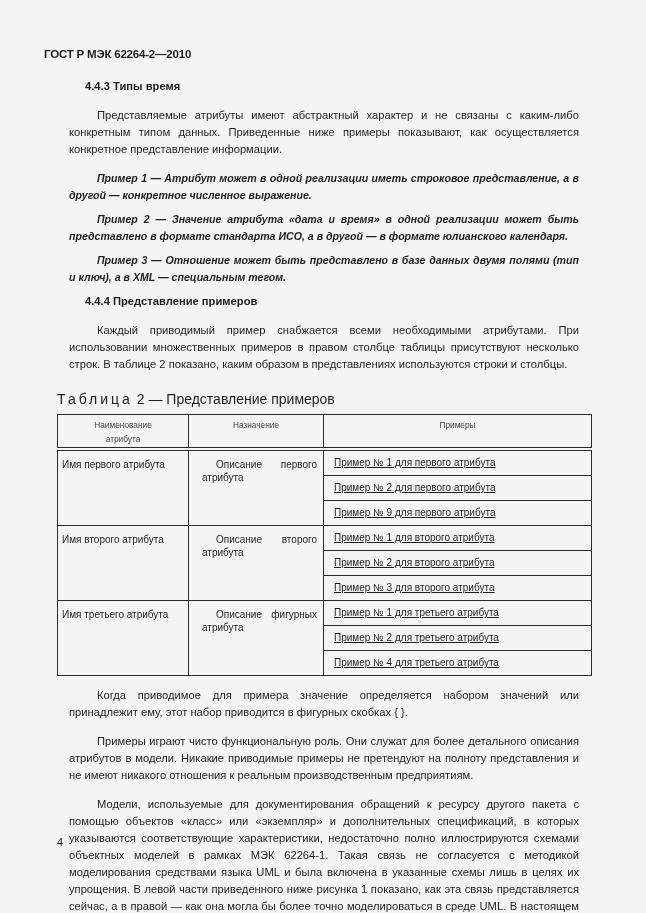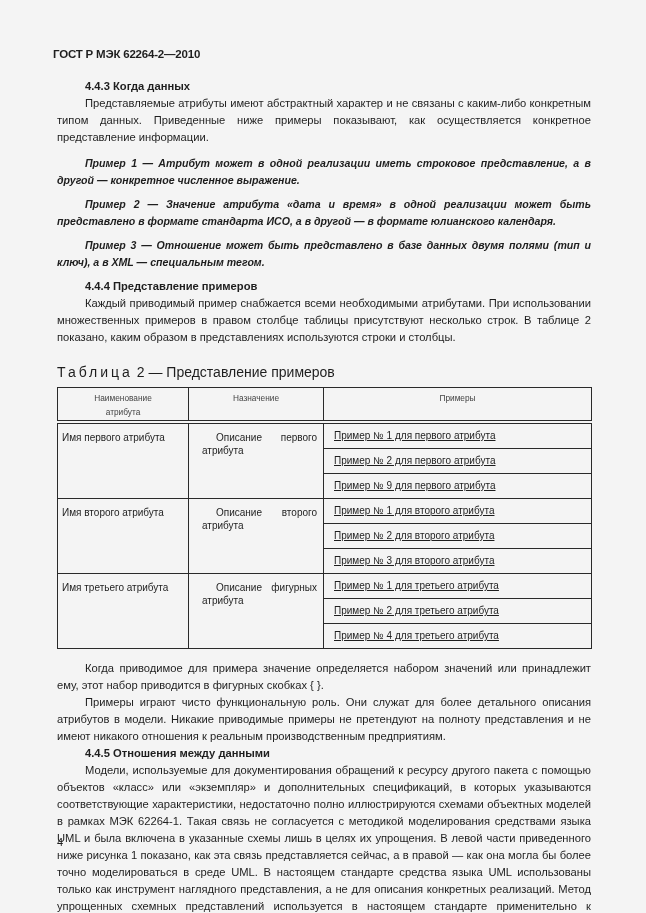--- a/index.html
+++ b/index.html
@@ -12,39 +12,39 @@
       height: 913px;
       position: relative;
       overflow: hidden;
       font-family: "Liberation Sans", "DejaVu Sans", sans-serif;
       color: #1e1e1e;
       font-size: 11.2px;
       line-height: 17px;
     }
     .header {
       position: absolute;
-      left: 53px;
+      left: 44px;
       top: 46px;
       font-weight: bold;
       font-size: 11.5px;
       letter-spacing: -0.2px;
     }
     .content {
       position: absolute;
       left: 57px;
       top: 78px;
       width: 534px;
     }
     .heading {
       font-weight: bold;
       padding-left: 28px;
       margin: 0;
     }
     p {
-      margin: 0;
+      margin: 12px;
       text-align: justify;
       text-indent: 28px;
     }
     .example {
       font-style: italic;
       font-weight: bold;
       margin-top: 7px;
       margin-bottom: 7px;
       font-size: 10.6px;
     }
@@ -99,21 +99,21 @@
     }
     .after { margin-top: 11px; }
   </style>
 </head>
 <body>
 
 <div class="header">ГОСТ Р МЭК 62264-2—2010</div>
 
 <div class="content">
 
-  <h3 class="heading" style="font-size:11.2px;">4.4.3 Когда данных</h3>
+  <h3 class="heading" style="font-size:11.2px;">4.4.3 Типы время</h3>
   <p>Представляемые атрибуты имеют абстрактный характер и не связаны с каким-либо конкретным типом данных. Приведенные ниже примеры показывают, как осуществляется конкретное представление информации.</p>
 
   <p class="example" style="margin-top:9px;">Пример 1 — Атрибут может в одной реализации иметь строковое представление, а в другой — конкретное численное выражение.</p>
   <p class="example">Пример 2 — Значение атрибута «дата и время» в одной реализации может быть представлено в формате стандарта ИСО, а в другой — в формате юлианского календаря.</p>
   <p class="example">Пример 3 — Отношение может быть представлено в базе данных двумя полями (тип и ключ), а в XML — специальным тегом.</p>
 
   <h3 class="heading" style="font-size:11.2px;">4.4.4 Представление примеров</h3>
   <p>Каждый приводимый пример снабжается всеми необходимыми атрибутами. При использовании множественных примеров в правом столбце таблицы присутствуют несколько строк. В таблице 2 показано, каким образом в представлениях используются строки и столбцы.</p>
 
   <div class="caption">
@@ -170,17 +170,16 @@
       </tr>
       <tr>
         <td class="ex">Пример № 4 для третьего атрибута</td>
       </tr>
     </tbody>
   </table>
 
   <p class="after">Когда приводимое для примера значение определяется набором значений или принадлежит ему, этот набор приводится в фигурных скобках { }.</p>
   <p>Примеры играют чисто функциональную роль. Они служат для более детального описания атрибутов в модели. Никакие приводимые примеры не претендуют на полноту представления и не имеют никакого отношения к реальным производственным предприятиям.</p>
 
-  <h3 class="heading" style="font-size:11.2px;">4.4.5 Отношения между данными</h3>
   <p>Модели, используемые для документирования обращений к ресурсу другого пакета с помощью объектов «класс» или «экземпляр» и дополнительных спецификаций, в которых указываются соответствующие характеристики, недостаточно полно иллюстрируются схемами объектных моделей в рамках МЭК 62264-1. Такая связь не согласуется с методикой моделирования средствами языка UML и была включена в указанные схемы лишь в целях их упрощения. В левой части приведенного ниже рисунка 1 показано, как эта связь представляется сейчас, а в правой — как она могла бы более точно моделироваться в среде UML. В настоящем стандарте средства языка UML использованы только как инструмент наглядного представления, а не для описания конкретных реализаций. Метод упрощенных схемных представлений используется в настоящем стандарте применительно к следующим объектам и их связям с другим пакетом:</p>
 </div>
 
 <div class="page-num">4</div>
 
 </body></html>

